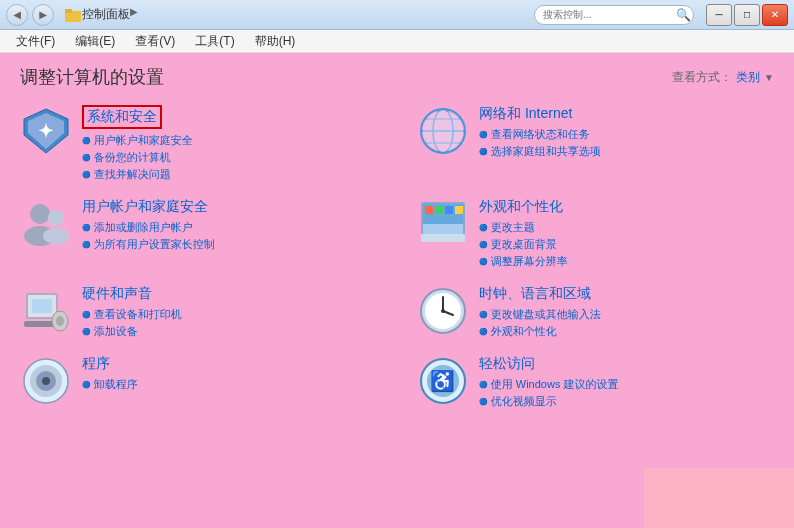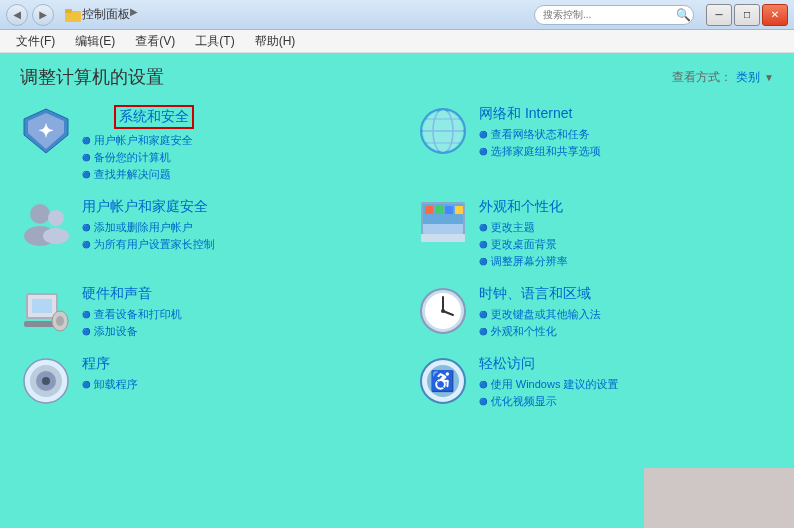--- a/index.html
+++ b/index.html
@@ -115,21 +115,21 @@
     }
     .menu-item {
       padding: 2px 8px;
       font-size: 12px;
       color: #333;
       cursor: pointer;
     }
 
     
     .main-content {
-      background: #5eead4;
+      background: #f9a8d4;
       flex: 1;
       padding: 12px 20px;
       height: calc(528px - 52px);
     }
 
     
     .content-header {
       display: flex;
       justify-content: space-between;
       align-items: center;
@@ -174,21 +174,20 @@
       color: #0066cc;
       margin-bottom: 4px;
       cursor: pointer;
       text-decoration: none;
       display: block;
     }
     .category-title.highlighted {
       border: 2px solid #cc0000;
       padding: 1px 3px;
       display: inline-block;
-      margin-left: 32px;
     }
     .category-links {
       display: flex;
       flex-direction: column;
       gap: 2px;
     }
     .sub-link {
       font-size: 11px;
       color: #0066cc;
       cursor: pointer;

